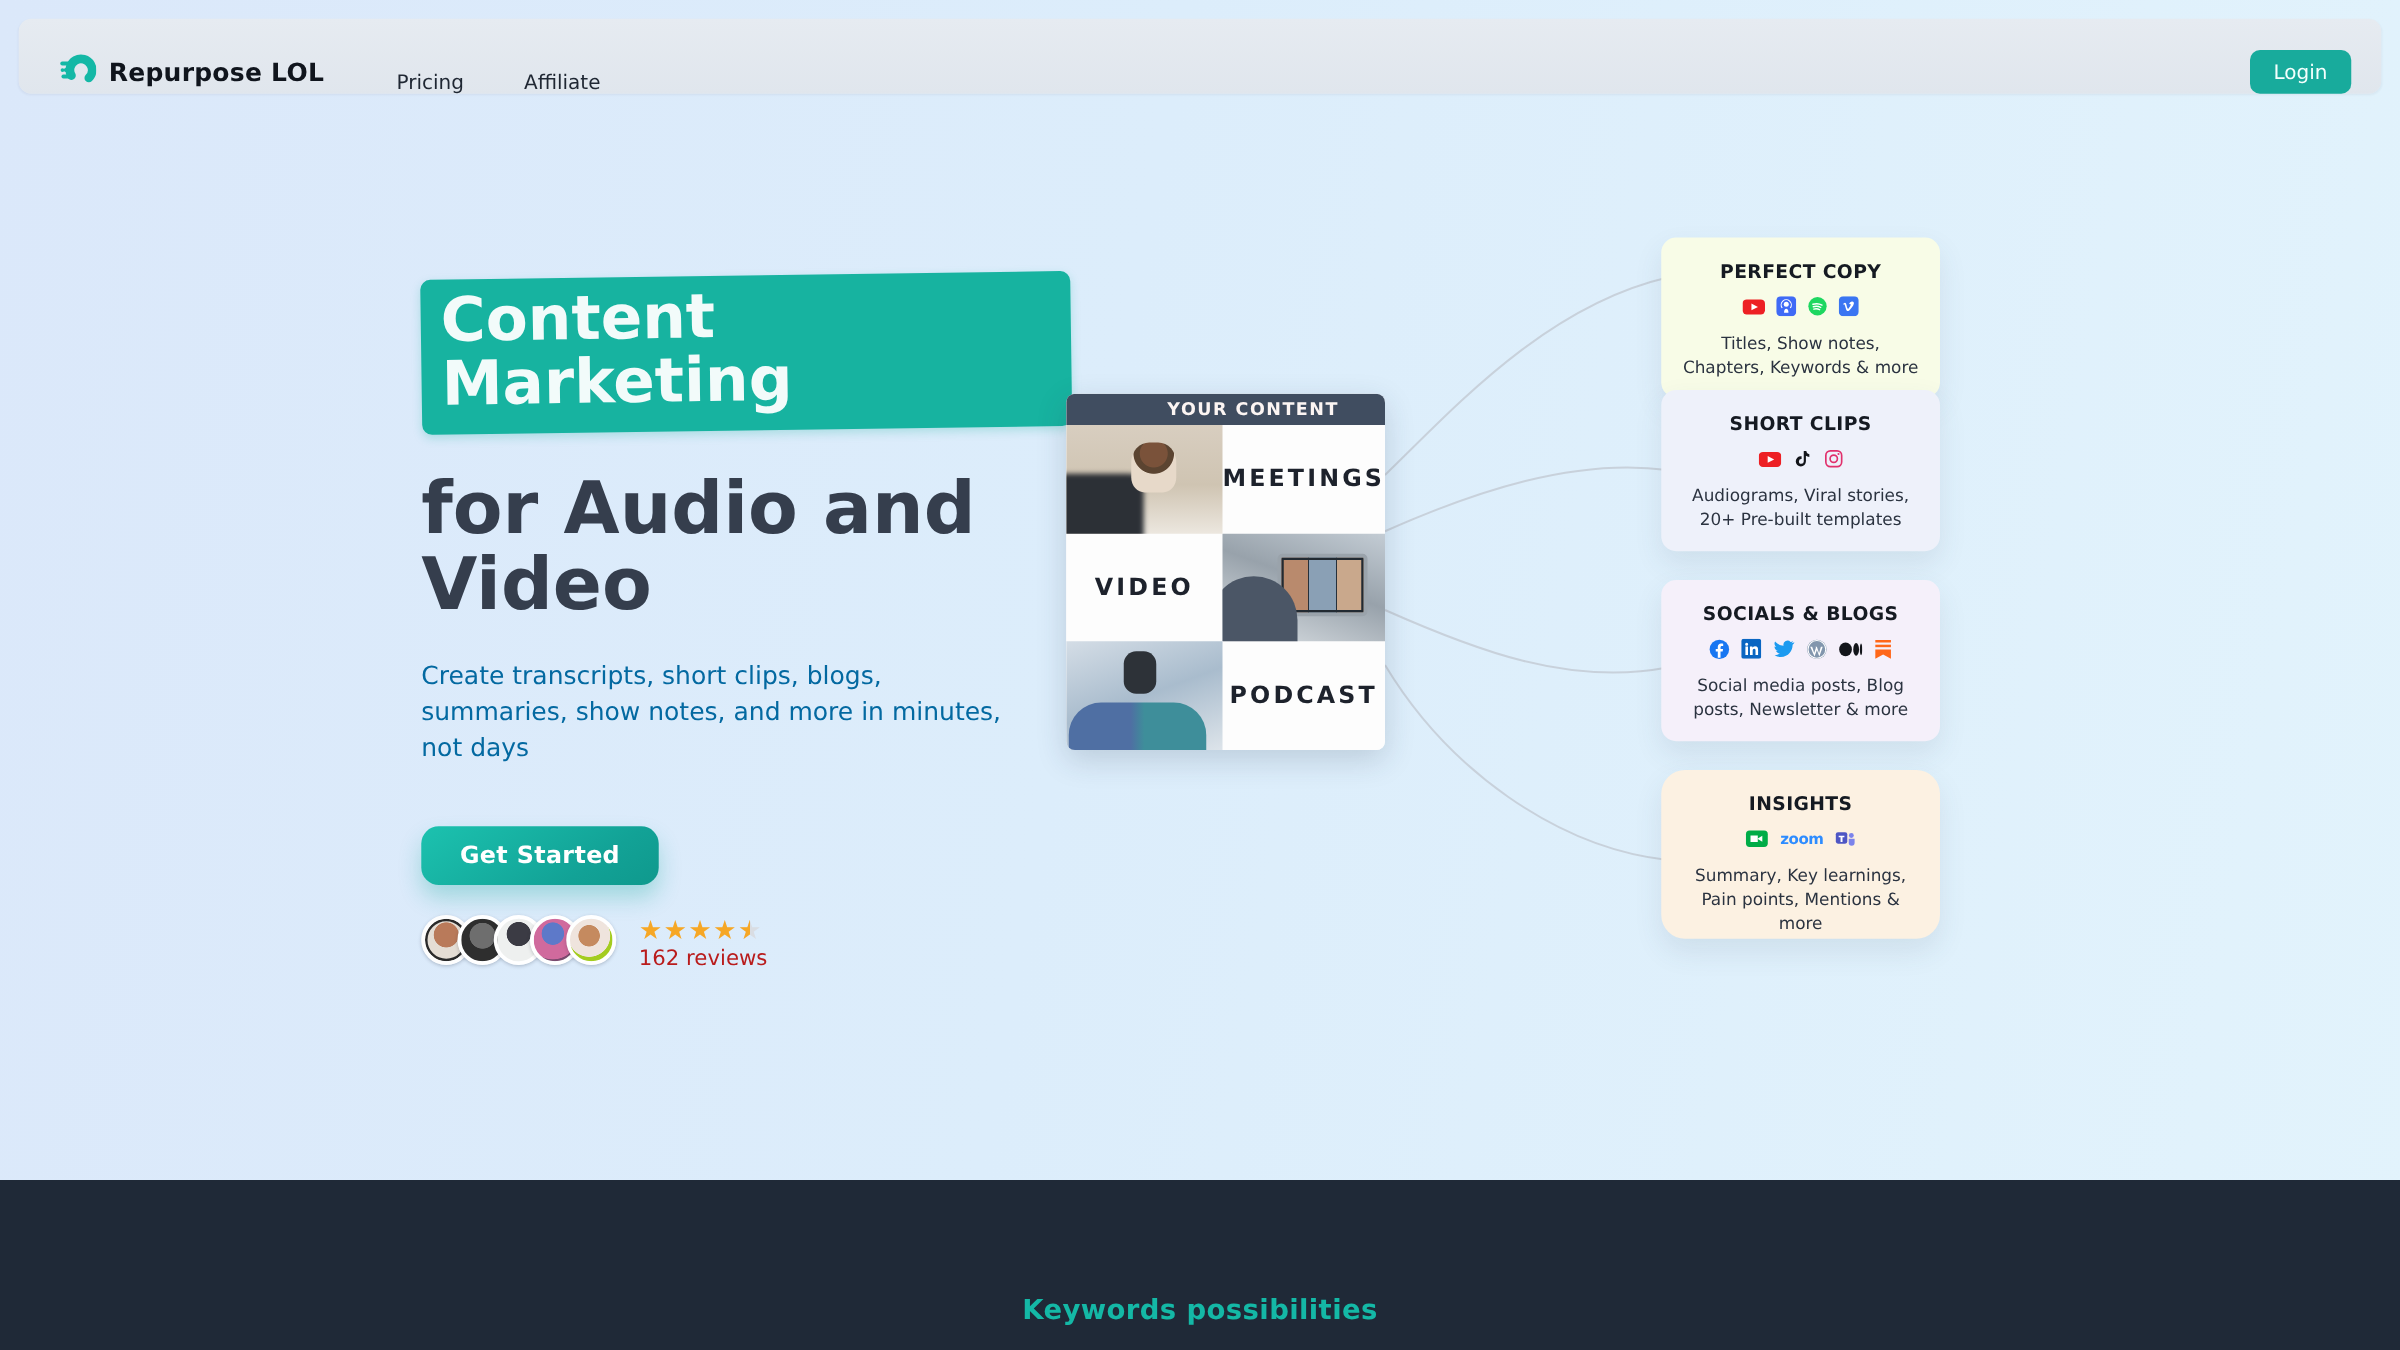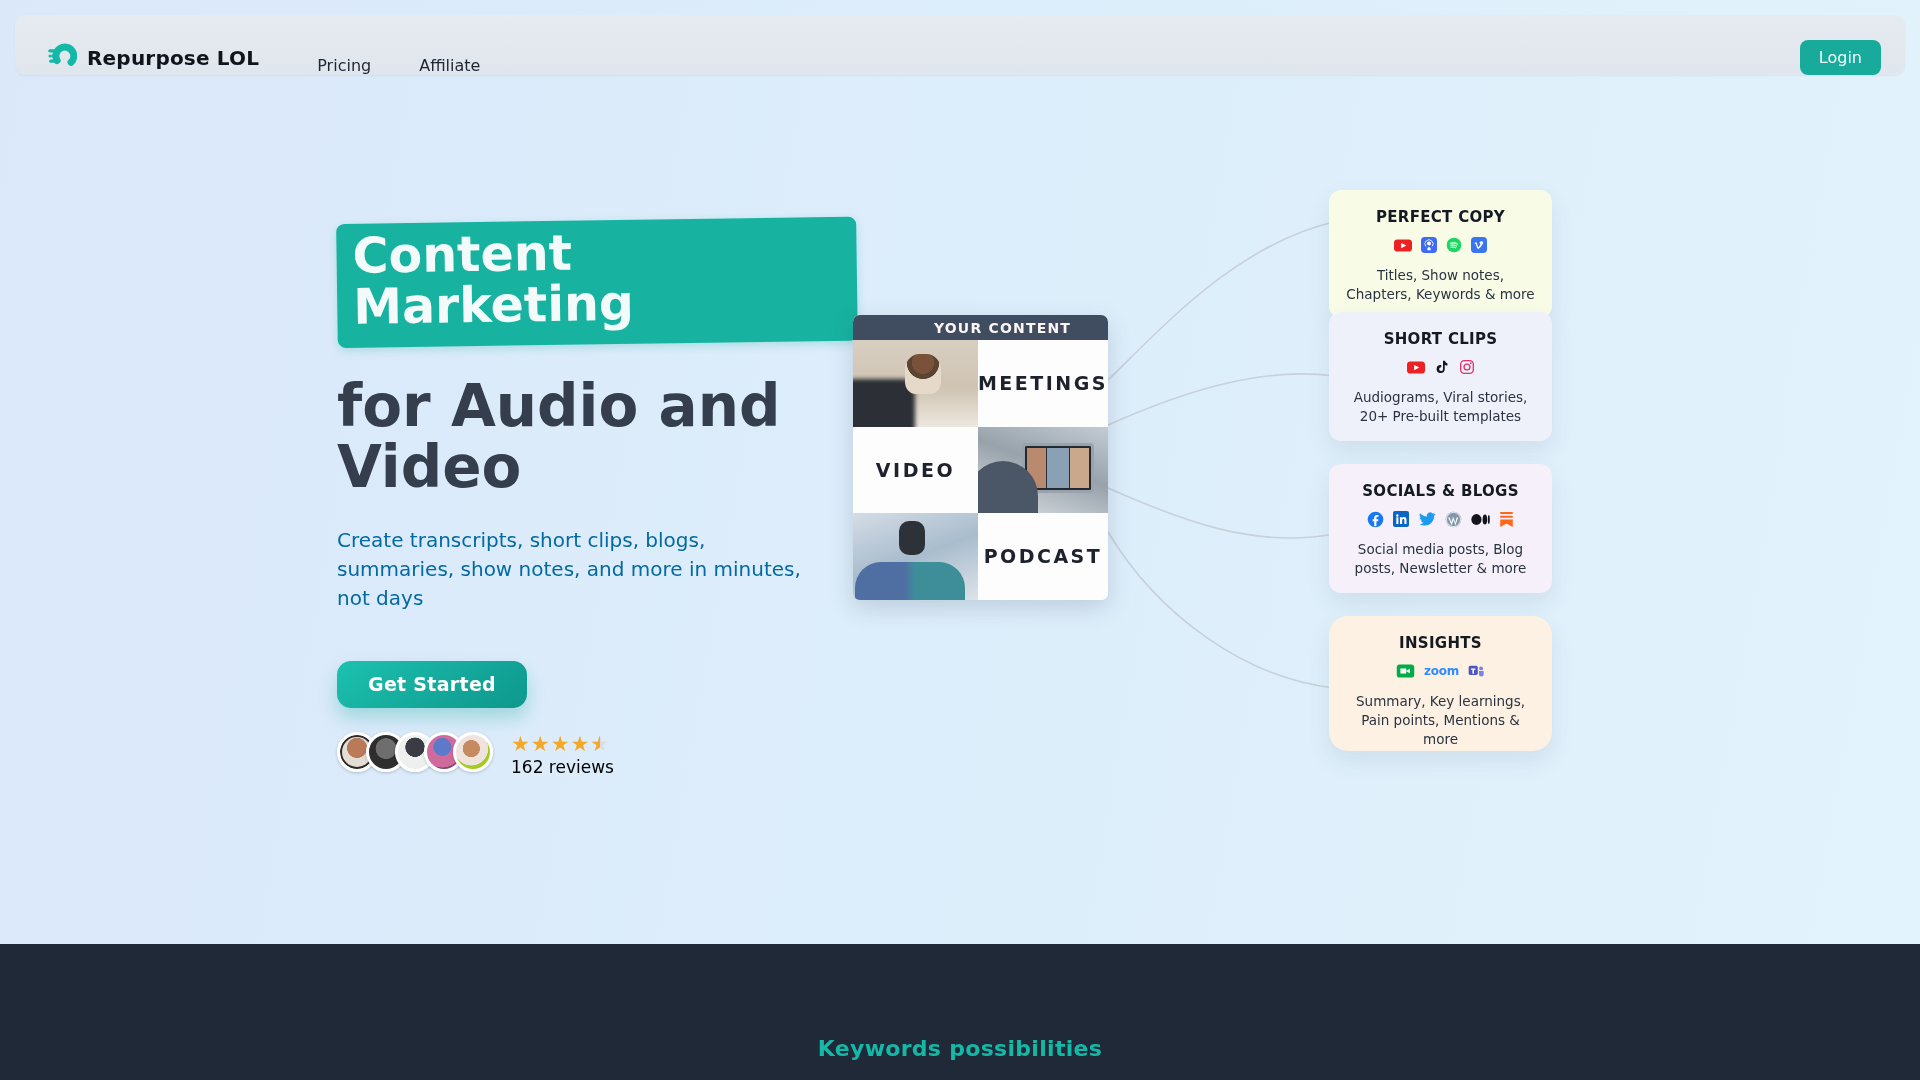--- a/index.html
+++ b/index.html
@@ -62,21 +62,21 @@
   .avatar.a3 { background:radial-gradient(circle at 50% 36%,#3b3b44 0 34%,#eef0ef 36%); }
   .avatar.a4 { background:radial-gradient(circle at 45% 35%,#5d79c9 0 30%,#d06a9d 32% 70%,#7a4a6e 72%); }
   .avatar.a5 { background:radial-gradient(circle at 45% 40%,#c58a5f 0 30%,#efe4dd 32% 60%,#a4cc1f 62%); }
   .rating { margin-left:18px; display:flex; flex-direction:column; gap:2px; padding-top:2px; }
   .stars { display:flex; gap:1px; }
   .star { font-size:21px; line-height:21px; color:#f6a725; }
   .star.half { position:relative; color:#d9dde3; }
   .star.half::before {
     content:"★"; position:absolute; left:0; top:0; width:52%; overflow:hidden; color:#f6a725;
   }
-  .reviews { font-size:17px; color:#000000; }
+  .reviews { font-size:17px; color:#b91c1c; }
 
   
   .content-card {
     position:absolute; left:853px; top:315px; width:255px; height:285px;
     background:#fdfdfd; border-radius:7px; overflow:hidden; z-index:2;
     box-shadow:0 8px 24px rgba(40,55,80,.18);
   }
   .content-card-header {
     height:25px; background:#404d60; color:#fcf5f3; display:flex; align-items:center; justify-content:center;
     font-size:14px; font-weight:bold; letter-spacing:1.2px;padding-left:44px;

